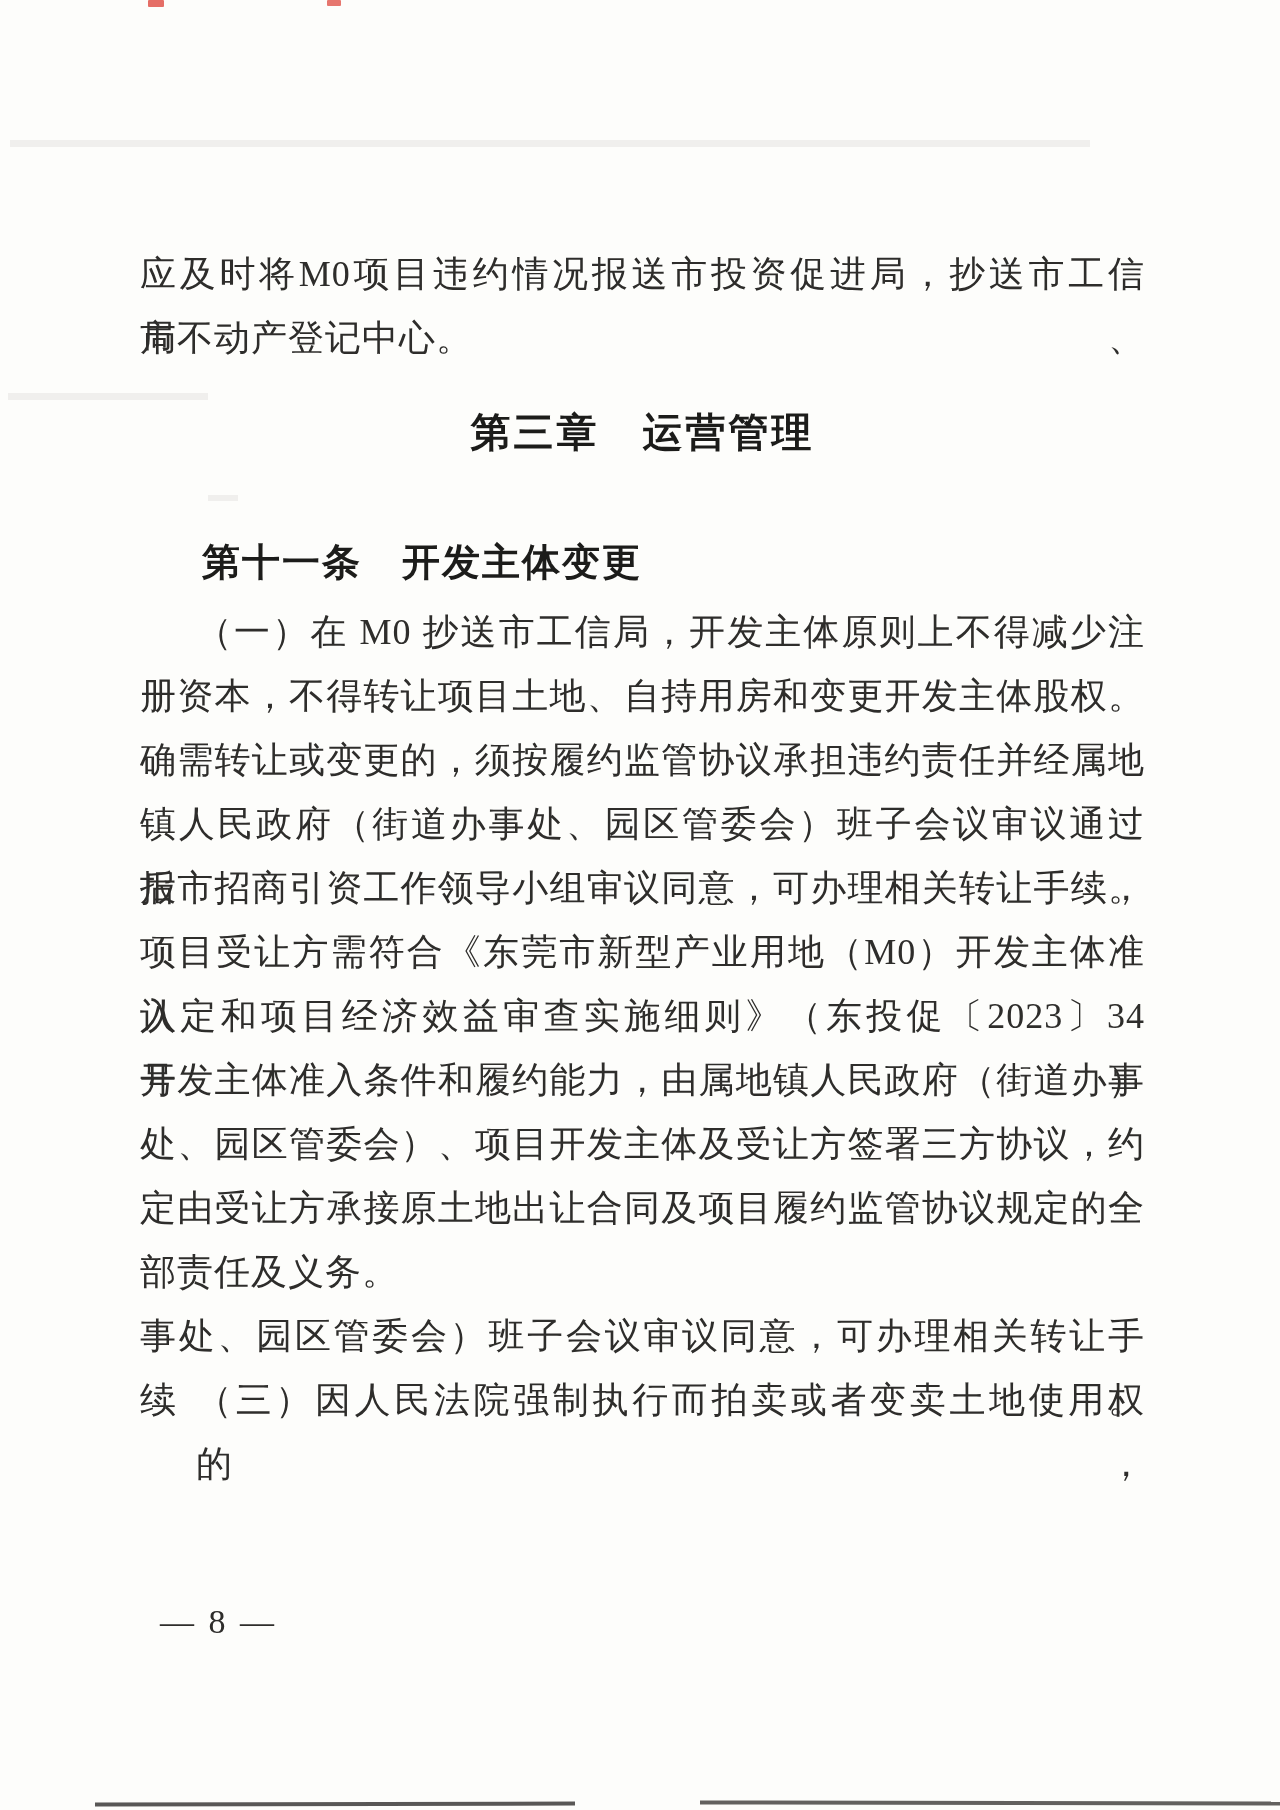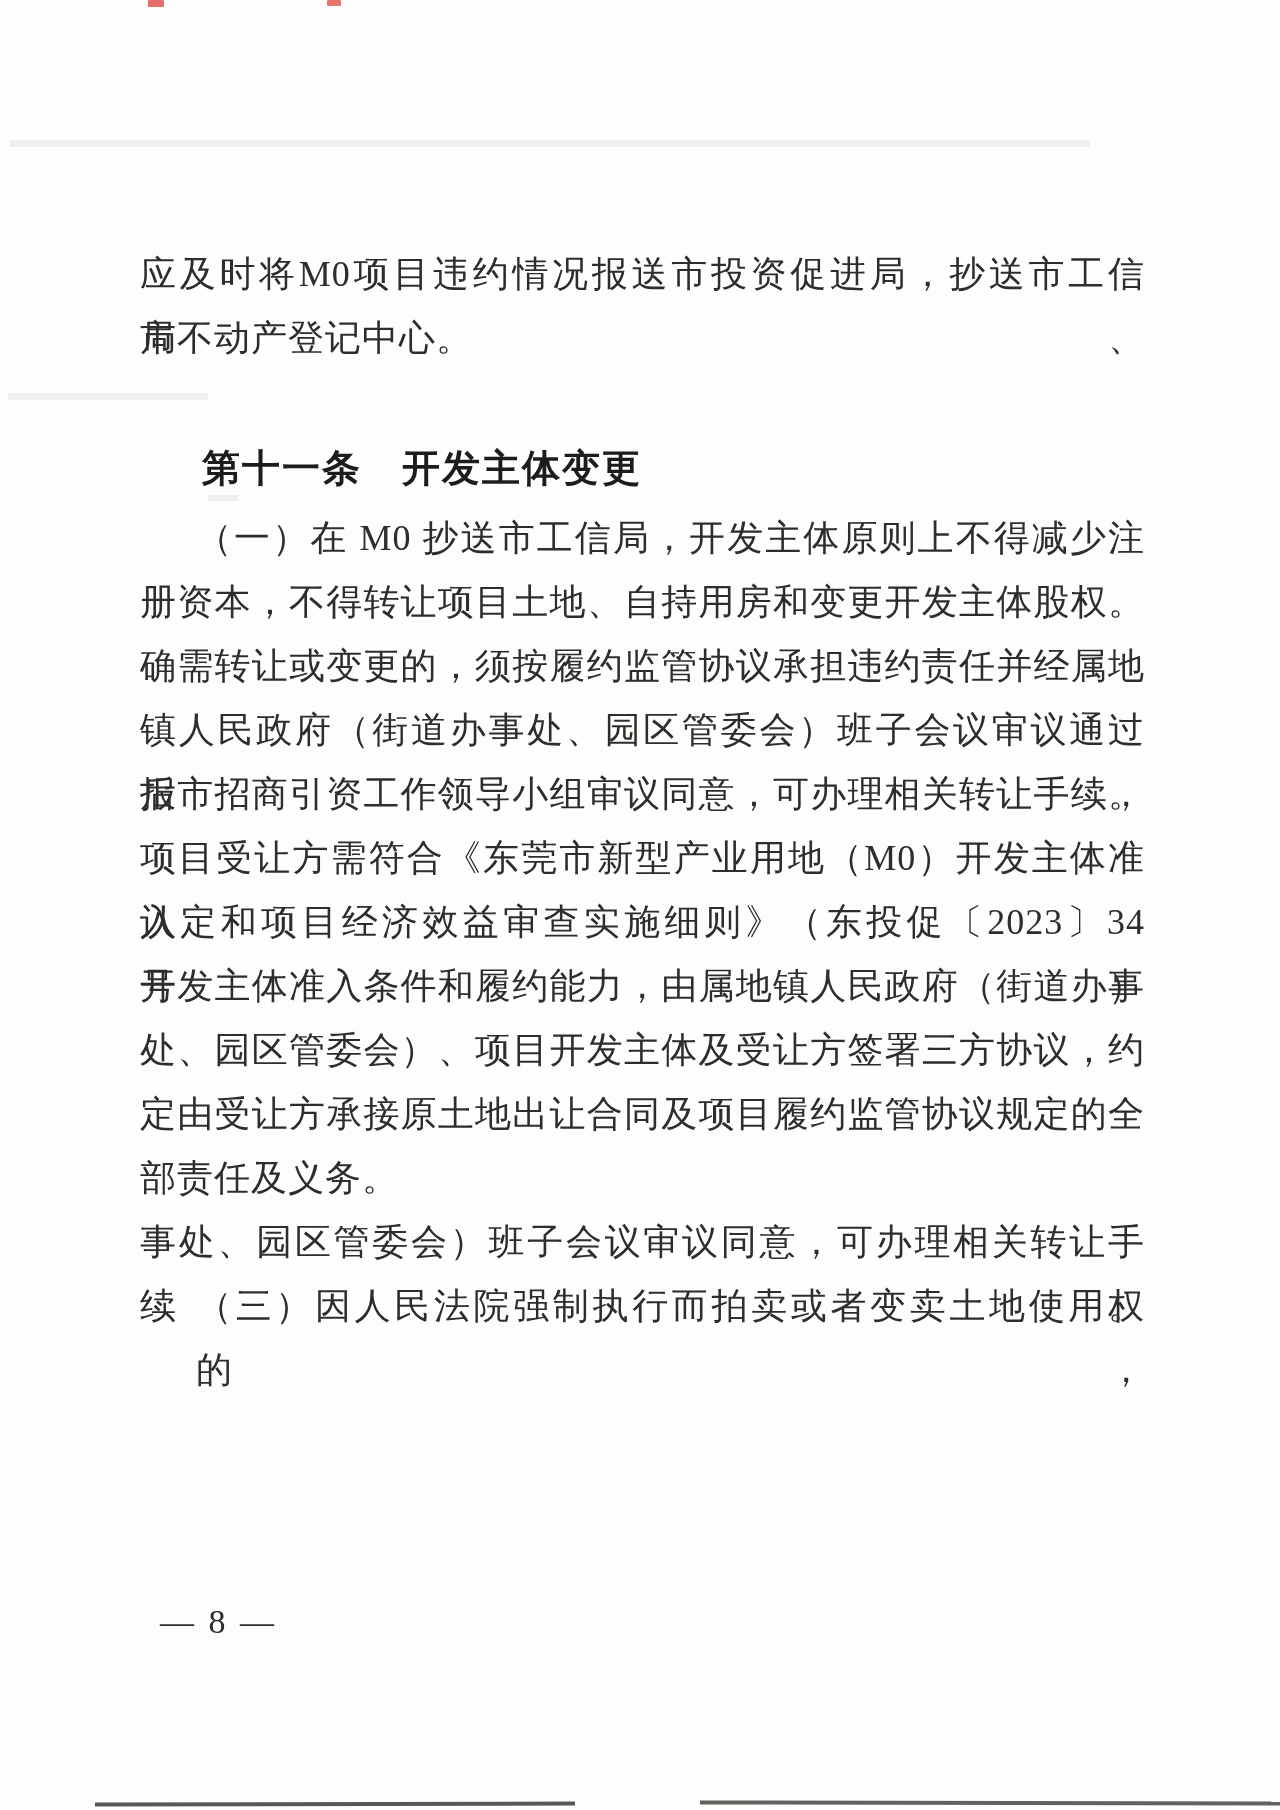--- a/index.html
+++ b/index.html
@@ -93,20 +93,21 @@
   <div class="artifact red-mark-2"></div>
   <div class="artifact smudge-1"></div>
   <div class="artifact smudge-2"></div>
   <div class="artifact smudge-3"></div>
 
   <div class="textblock">
 
     <div class="bl fill first-line">应及时将M0项目违约情况报送市投资促进局，抄送市工信局、</div>
     <div class="bl">市不动产登记中心。</div>
 
+    <div class="chapter">第三章　运营管理</div>
 
     <div class="article">第十一条　开发主体变更</div>
 
     <div class="bl fill ind after-article">（一）在 M0 抄送市工信局，开发主体原则上不得减少注</div>
     <div class="bl fill">册资本，不得转让项目土地、自持用房和变更开发主体股权。</div>
     <div class="bl fill">确需转让或变更的，须按履约监管协议承担违约责任并经属地</div>
     <div class="bl fill">镇人民政府（街道办事处、园区管委会）班子会议审议通过后，</div>
     <div class="bl fill">报市招商引资工作领导小组审议同意，可办理相关转让手续。</div>
     <div class="bl fill">项目受让方需符合《东莞市新型产业用地（M0）开发主体准入</div>
     <div class="bl fill">认定和项目经济效益审查实施细则》（东投促〔2023〕34 号）</div>

